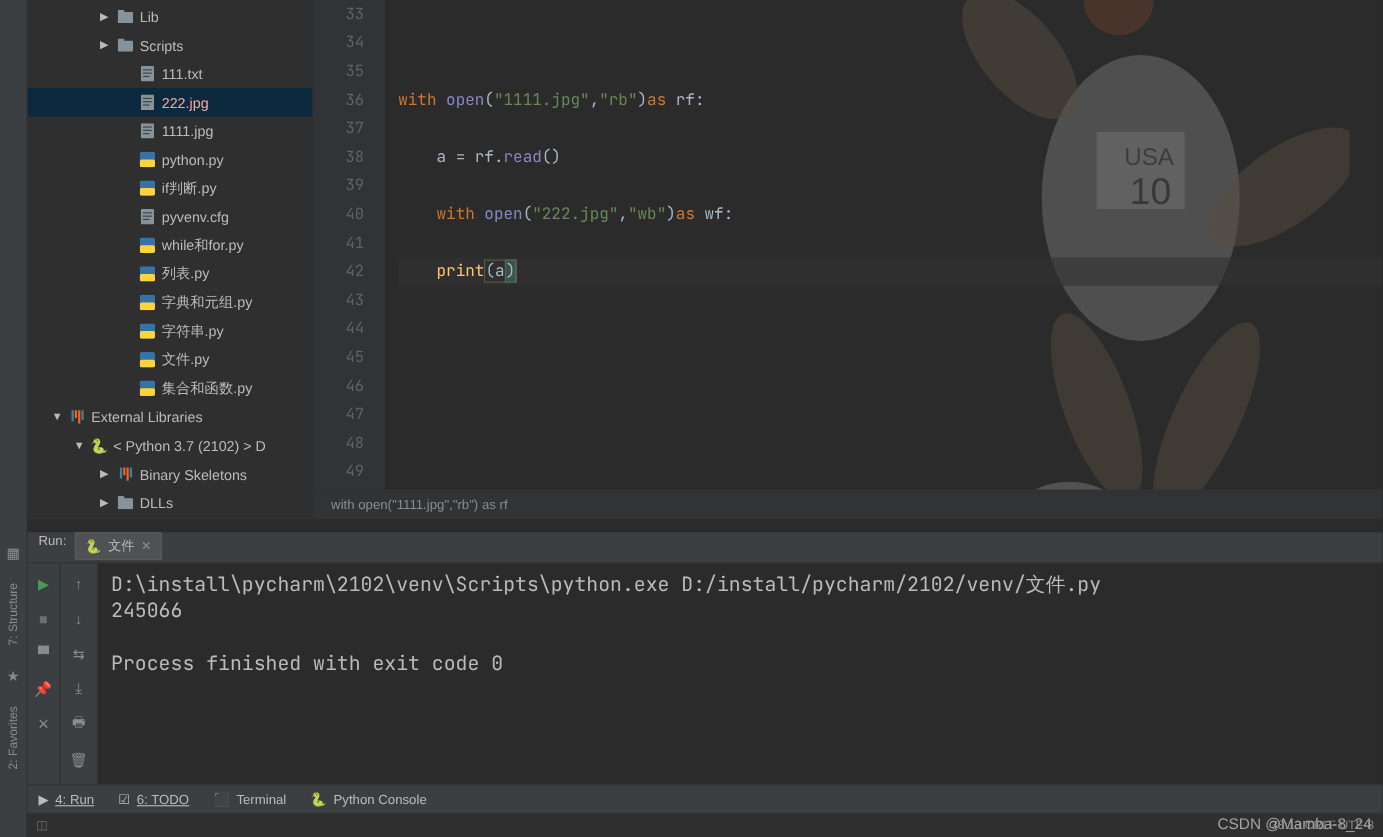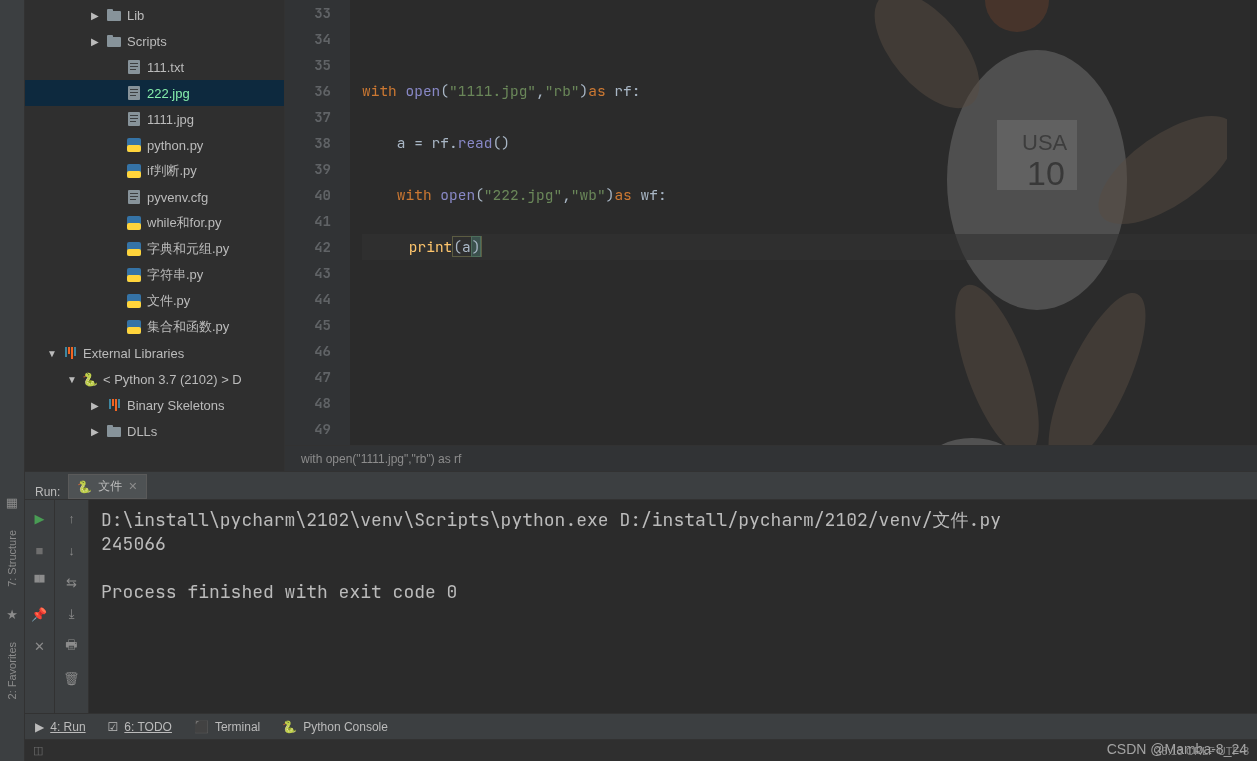--- a/index.html
+++ b/index.html
@@ -43,65 +43,66 @@
 }
 .project-tree::-webkit-scrollbar { width: 10px; }
 .project-tree::-webkit-scrollbar-thumb { background: #4e5254; border-radius: 2px; }
 .project-tree::-webkit-scrollbar-track { background: #3c3f41; }
 .tree-row {
   display: flex; align-items: center;
   height: 26px; padding-left: 6px;
   color: #bbbbbb; cursor: pointer;
   white-space: nowrap;
 }
-.tree-row.selected { background: #0d293e; color: #86efac; }
+.tree-row.selected { background: #0d293e; color: #fca5a5; }
 .tree-row .indent { display: inline-block; }
 .tree-row .arrow { width: 14px; display: inline-block; color: #bbbbbb; font-size: 10px; }
 .tree-row .icon { width: 18px; display: inline-flex; align-items: center; justify-content: center; margin-right: 4px; }
 .tree-row .label { font-size: 13px; }
 .icon-folder { fill: #87939a; }
 .icon-lib { display: inline-flex; gap:1px; }
 .icon-lib span { width:2px; background:#f26522; display:inline-block; }
 .icon-lib span:nth-child(1){height:10px;background:#3e86a0;}
 .icon-lib span:nth-child(2){height:7px;background:#f26522;}
 .icon-lib span:nth-child(3){height:12px;background:#f26522;}
 .icon-lib span:nth-child(4){height:9px;background:#3e86a0;}
 
 .editor-area { flex: 1; display: flex; flex-direction: column; background: #2b2b2b; position: relative; }
 .gutter-editor { flex: 1; display: flex; overflow: hidden; position: relative; }
 .gutter {
   width: 65px; background: #313335; color: #606366;
   font-family: "Consolas","JetBrains Mono",monospace; font-size: 14px;
   text-align: right; padding-right: 18px; line-height: 26px;
-  border-right: 1px solid #313335; position: relative; font-weight: bold;
+  border-right: 1px solid #313335; position: relative;
 }
 .code {
   flex: 1; font-family: "Consolas","JetBrains Mono",monospace; font-size: 14.5px;
   line-height: 26px; padding-left: 12px; position: relative; white-space: pre;
 }
 .code .line { height: 26px; }
 .code .cursor-line { background: rgba(50,50,50,0.6); }
 .kw { color: #cc7832; }
 .fn { color: #8888c6; }
-.func { color: #ffc66d; margin-left: 12px; }
+.func { color: #ffc66d; }
 .str { color: #6a8759; }
 .id { color: #a9b7c6; }
 .paren-match { background: #3b514d; border:1px solid #4d6e5c; }
 .wrap-outline { border: 1px solid #5c5c42; display:inline; }
 .breadcrumb {
   height: 26px; background: #313335; border-top: 1px solid #323232;
   font-size: 12px; color: #8c8c8c; padding-left: 16px;
   display: flex; align-items: center;
 }
 
 .run-panel { height: 242px; background: #2b2b2b; border-top: 1px solid #323232; display: flex; flex-direction: column; }
 .run-header {
-  height: 28px; background: #3c3f41; display: flex; align-items: flex-end;
+  height: 28px; background: #3c3f41; display: flex; align-items: flex-start;
   padding: 0 10px; gap: 8px; font-size: 12px; color: #bbbbbb;
   border-bottom: 1px solid #323232;
+  margin-top: 12px;
 }
 .run-tab {
   background: #4e5254; padding: 3px 8px; display: flex; align-items: center; gap: 6px;
   border: 1px solid #5a5a5a; font-size: 12px;
 }
 .run-tab-close { color: #8c8c8c; cursor: pointer; font-size: 11px; }
 .run-body { flex: 1; display: flex; }
 .run-left-tools {
   width: 30px; background: #3c3f41; display: flex; flex-direction: column;
   align-items: center; padding-top: 8px; gap: 12px; border-right: 1px solid #323232;
@@ -249,20 +250,31 @@
         <div class="tree-row">
           <span class="indent" style="width:80px"></span>
           <span class="arrow"></span>
           <span class="icon">
             <svg width="14" height="14">
               <rect x="0" y="0" width="14" height="14" rx="2" fill="#3573a6"></rect>
               <rect x="0" y="7" width="14" height="7" rx="2" fill="#ffd43b"></rect>
             </svg>
           </span>
           <span class="label">while和for.py</span>
+        </div>
+        <div class="tree-row">
+          <span class="indent" style="width:80px"></span>
+          <span class="arrow"></span>
+          <span class="icon">
+            <svg width="14" height="14">
+              <rect x="0" y="0" width="14" height="14" rx="2" fill="#3573a6"></rect>
+              <rect x="0" y="7" width="14" height="7" rx="2" fill="#ffd43b"></rect>
+            </svg>
+          </span>
+          <span class="label">列表.py</span>
         </div>
         <div class="tree-row">
           <span class="indent" style="width:80px"></span>
           <span class="arrow"></span>
           <span class="icon">
             <svg width="14" height="14">
               <rect x="0" y="0" width="14" height="14" rx="2" fill="#3573a6"></rect>
               <rect x="0" y="7" width="14" height="7" rx="2" fill="#ffd43b"></rect>
             </svg>
           </span>

